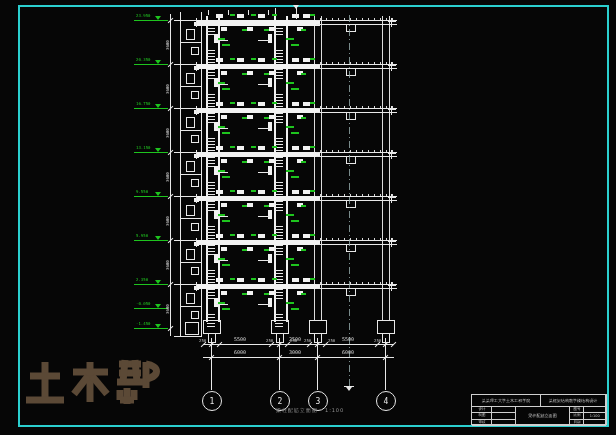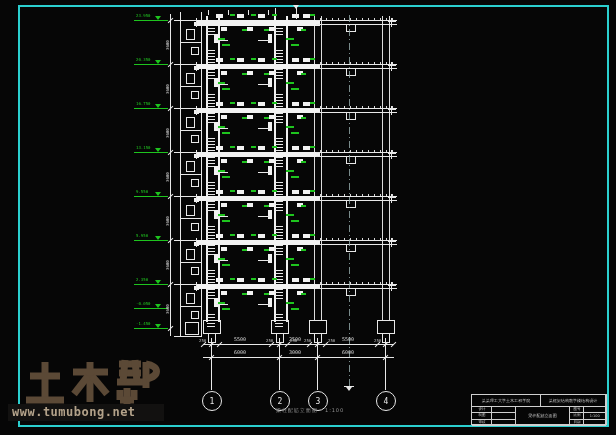--- a/index.html
+++ b/index.html
@@ -461,21 +461,20 @@
         <path d="M93 24 L119 24"></path>
       <path d="M101 2 L99 24"></path>
         <path d="M111 2 L113 24"></path>
       <path d="M122 4 L122 30"></path>
         <path d="M122 6 C136 8 136 18 122 21"></path>
       <path d="M103 30 L103 46"></path>
         <path d="M96 32 L96 42 M110 32 L110 42"></path>
         <path d="M96 42 L110 42"></path>
     </g>
   </svg>
-  <div id="watermark-url-bar">www.tumubong.net</div>
 
   <div id="title-block">
       <div class="cell" style="left: 0px; top: 0px; width: 69px; height: 12px;">
         <span class="tinytext" style="font-size: 7px;">某某理工大学土木工程学院</span>
       </div>
       <div class="cell" style="left: 69px; top: 0px; width: 65px; height: 12px;">
         <span class="tinytext" style="font-size: 7px;">某框架结构教学楼结构设计</span>
       </div>
       <div class="cell" style="left: 0px; top: 12px; width: 20px; height: 6.3px;">
         <span class="tinytext" style="font-size: 6px;">设计</span>

